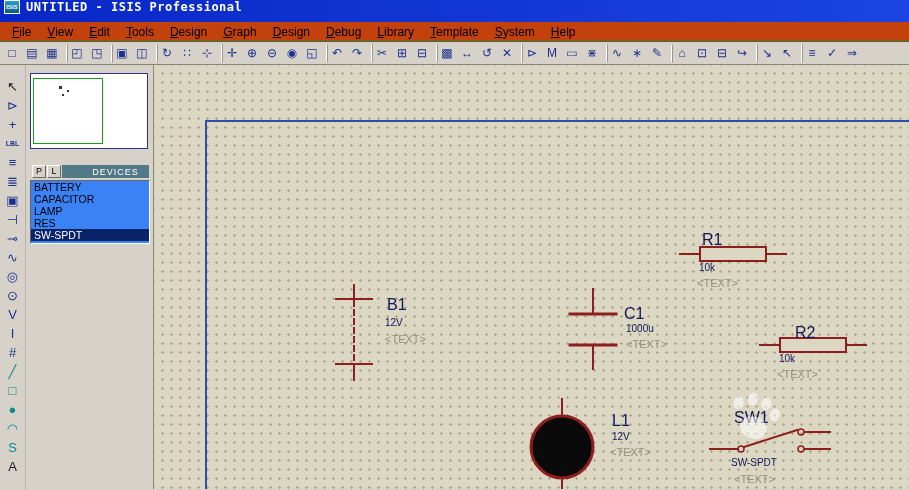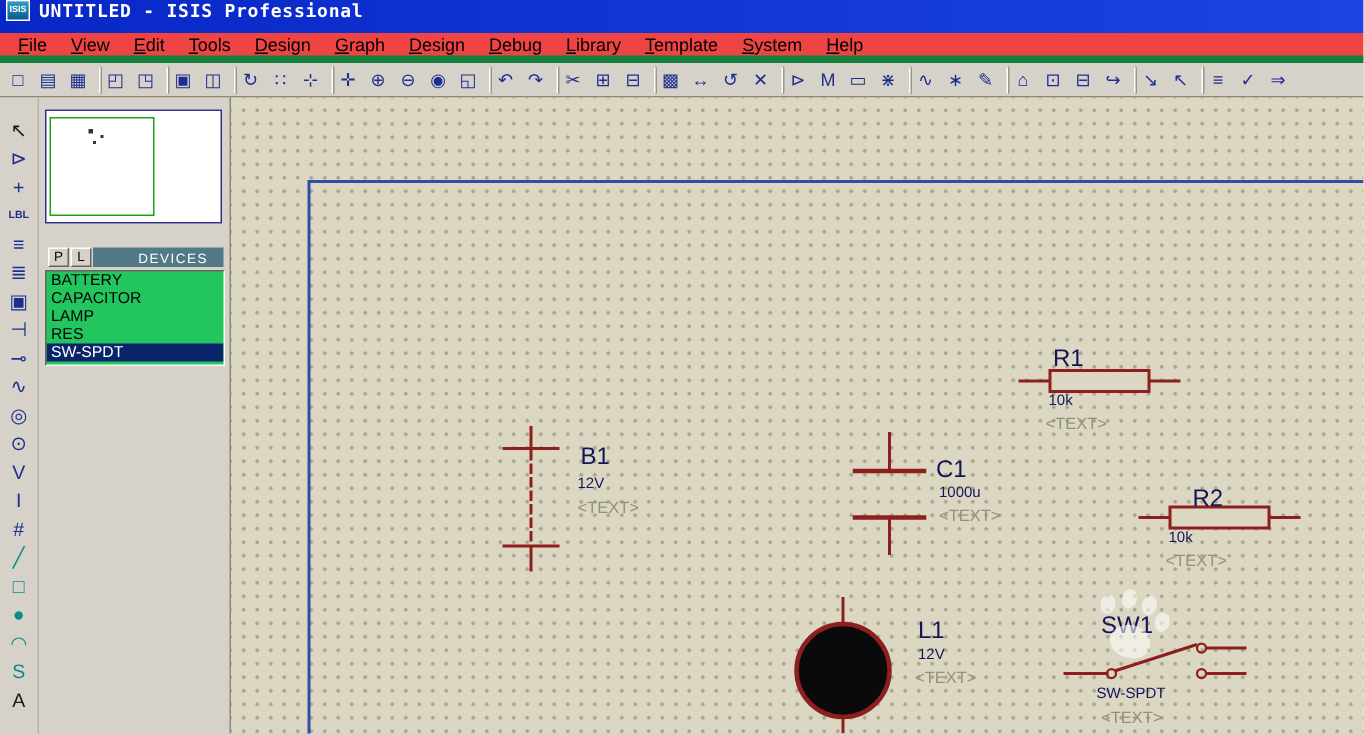--- a/index.html
+++ b/index.html
@@ -6,21 +6,21 @@
   html,body { width:909px; height:490px; overflow:hidden; font-family:"Liberation Sans", sans-serif; }
   .app { width:909px; height:490px; background:#d6d2ca; position:relative; }
 
   
   .titlebar { height:22px; background:linear-gradient(90deg,#0827c6,#1b44e2); display:flex; align-items:flex-start; padding-left:4px; }
   .app-icon { width:16px; height:14px; background:linear-gradient(#2aa0c8,#0a5a8a); border:1px solid #fff; color:#fff;
               font-size:6px; font-weight:bold; display:flex; align-items:center; justify-content:center; letter-spacing:0; }
   .title-text { color:#fff; font-family:"DejaVu Sans Mono", monospace; font-weight:bold; font-size:12px; margin-left:6px; letter-spacing:0.5px; }
 
   
-  .menubar { height:20px; background:#ef4444; display:flex; align-items:center; padding-left:4px; border-bottom:5px solid #15803d; }
+  .menubar { height:20px; background:#c2410c; display:flex; align-items:center; padding-left:4px; border-bottom:1px solid #15803d; }
   .menu-item { font-size:12px; color:#000; padding:2px 8px; cursor:default; }
   .menu-item::first-letter { text-decoration:underline; }
 
   
   .toolbar { height:23px; background:#d6d2ca; display:flex; align-items:center; padding:1px 2px; border-bottom:1px solid #8a8678; }
   .tb-btn { width:20px; height:19px; border:1px solid transparent; background:transparent; display:flex; align-items:center; justify-content:center; padding:0; }
   .tb-btn .glyph { font-size:12px; color:#1d2f8e; line-height:1; }
   .tb-btn.group-start { margin-left:5px; border-left:1px solid #9a968c; box-shadow:-2px 0 0 -1px #ffffff; }
 
   
@@ -37,21 +37,21 @@
   .ov-dot { position:absolute; width:3px; height:3px; background:#333; }
   .ov-dot.d1 { left:28px; top:12px; }
   .ov-dot.d2 { left:36px; top:16px; width:2px; height:2px; }
   .ov-dot.d3 { left:31px; top:20px; width:2px; height:2px; }
 
   .selector-row { position:absolute; left:6px; top:100px; right:4px; height:14px; display:flex; }
   .pl-btn { width:14px; height:13px; margin-right:1px; font-size:9px; line-height:1; background:#d6d2ca;
             border:1px solid; border-color:#fff #6a665e #6a665e #fff; padding:0; }
   .devices-header { flex:1; height:13px; background:#527a86; color:#fff; font-size:9px; display:flex; align-items:center; justify-content:center; letter-spacing:1px;padding-left:20px; }
 
-  .device-list { position:absolute; left:4px; top:115px; width:120px; height:64px; background:#22c55e; border:1px solid; border-color:#6a665e #fff #fff #6a665e; overflow:hidden; }
+  .device-list { position:absolute; left:4px; top:115px; width:120px; height:64px; background:#3b82f6; border:1px solid; border-color:#6a665e #fff #fff #6a665e; overflow:hidden; }
   .device-item { font-size:10.5px; height:12px; line-height:12px; padding-left:3px; color:#000; white-space:nowrap; }
   .device-item.selected { background:#0a246a; color:#fff; }
 
   
   .canvas { position:relative; flex:1; overflow:hidden;
             background-color:#dbd7c3;
             background-image:radial-gradient(circle, #aaa68c 1px, transparent 1.4px);
             background-size:9px 9px; background-position:4px 4px; }
   .sheet-border { position:absolute; left:51px; top:55px; width:1500px; height:1000px; border:2px solid #2e4fa3; }
   svg.overlay { position:absolute; left:0; top:0; }

